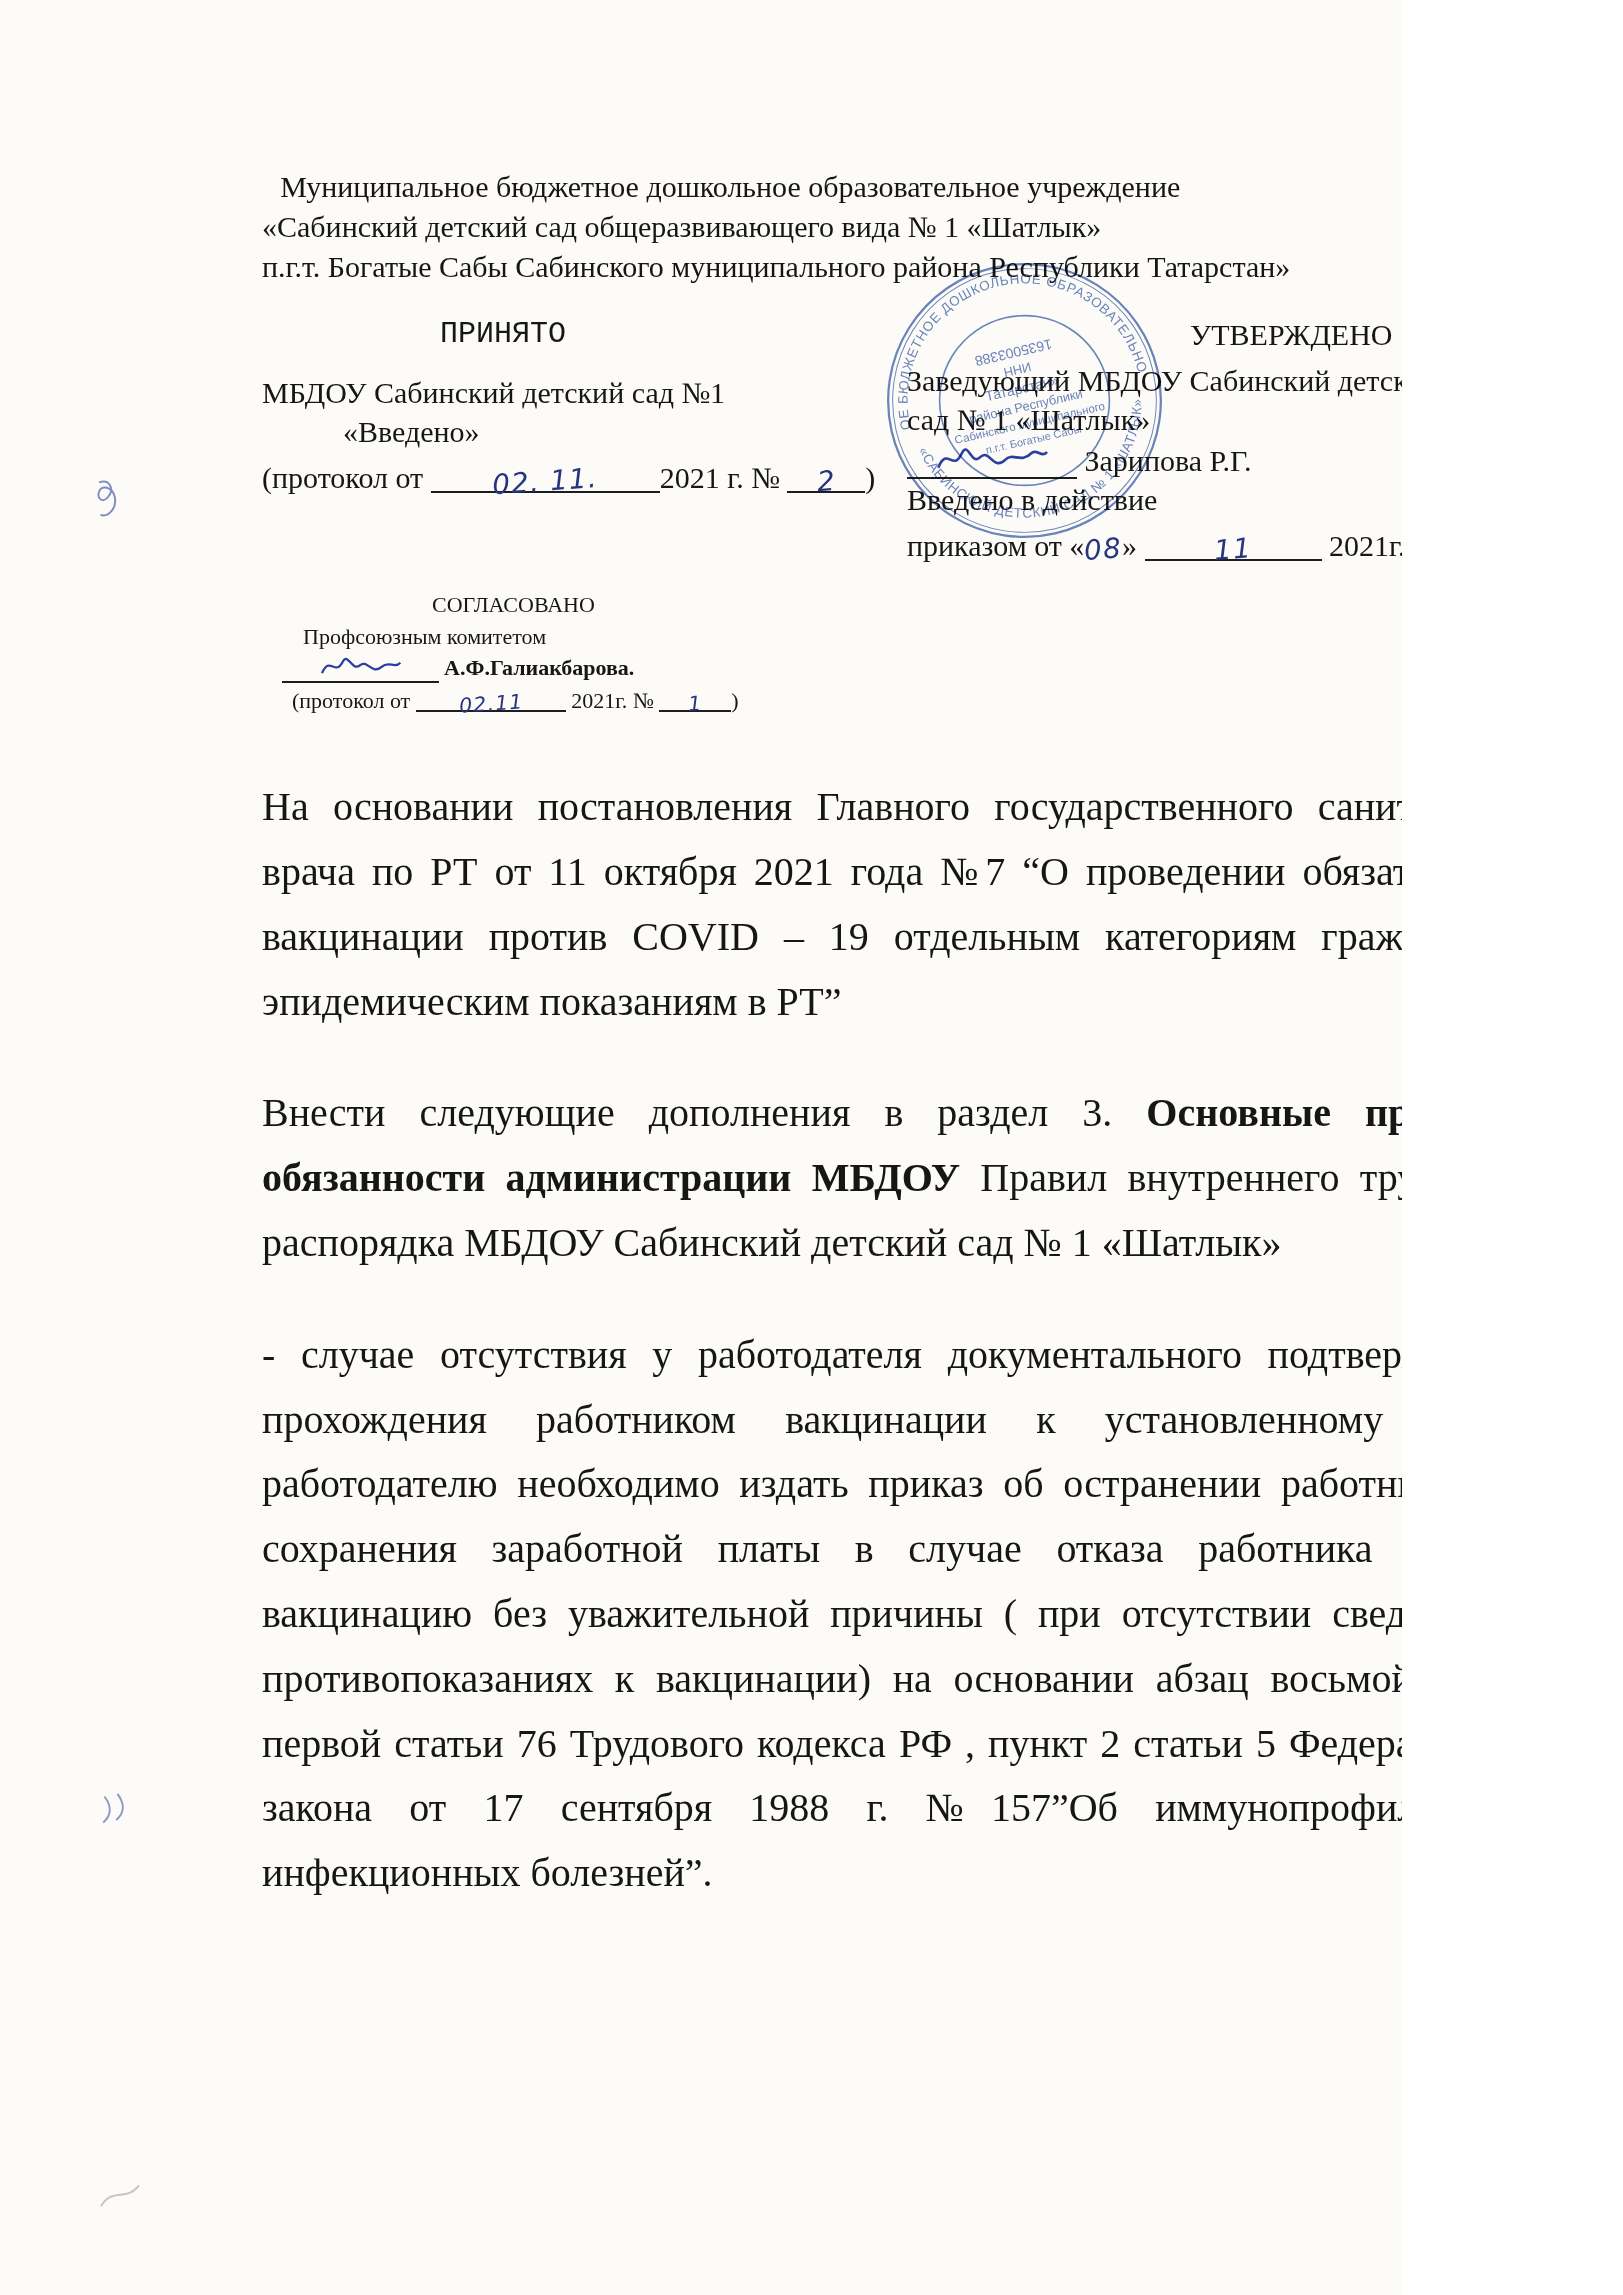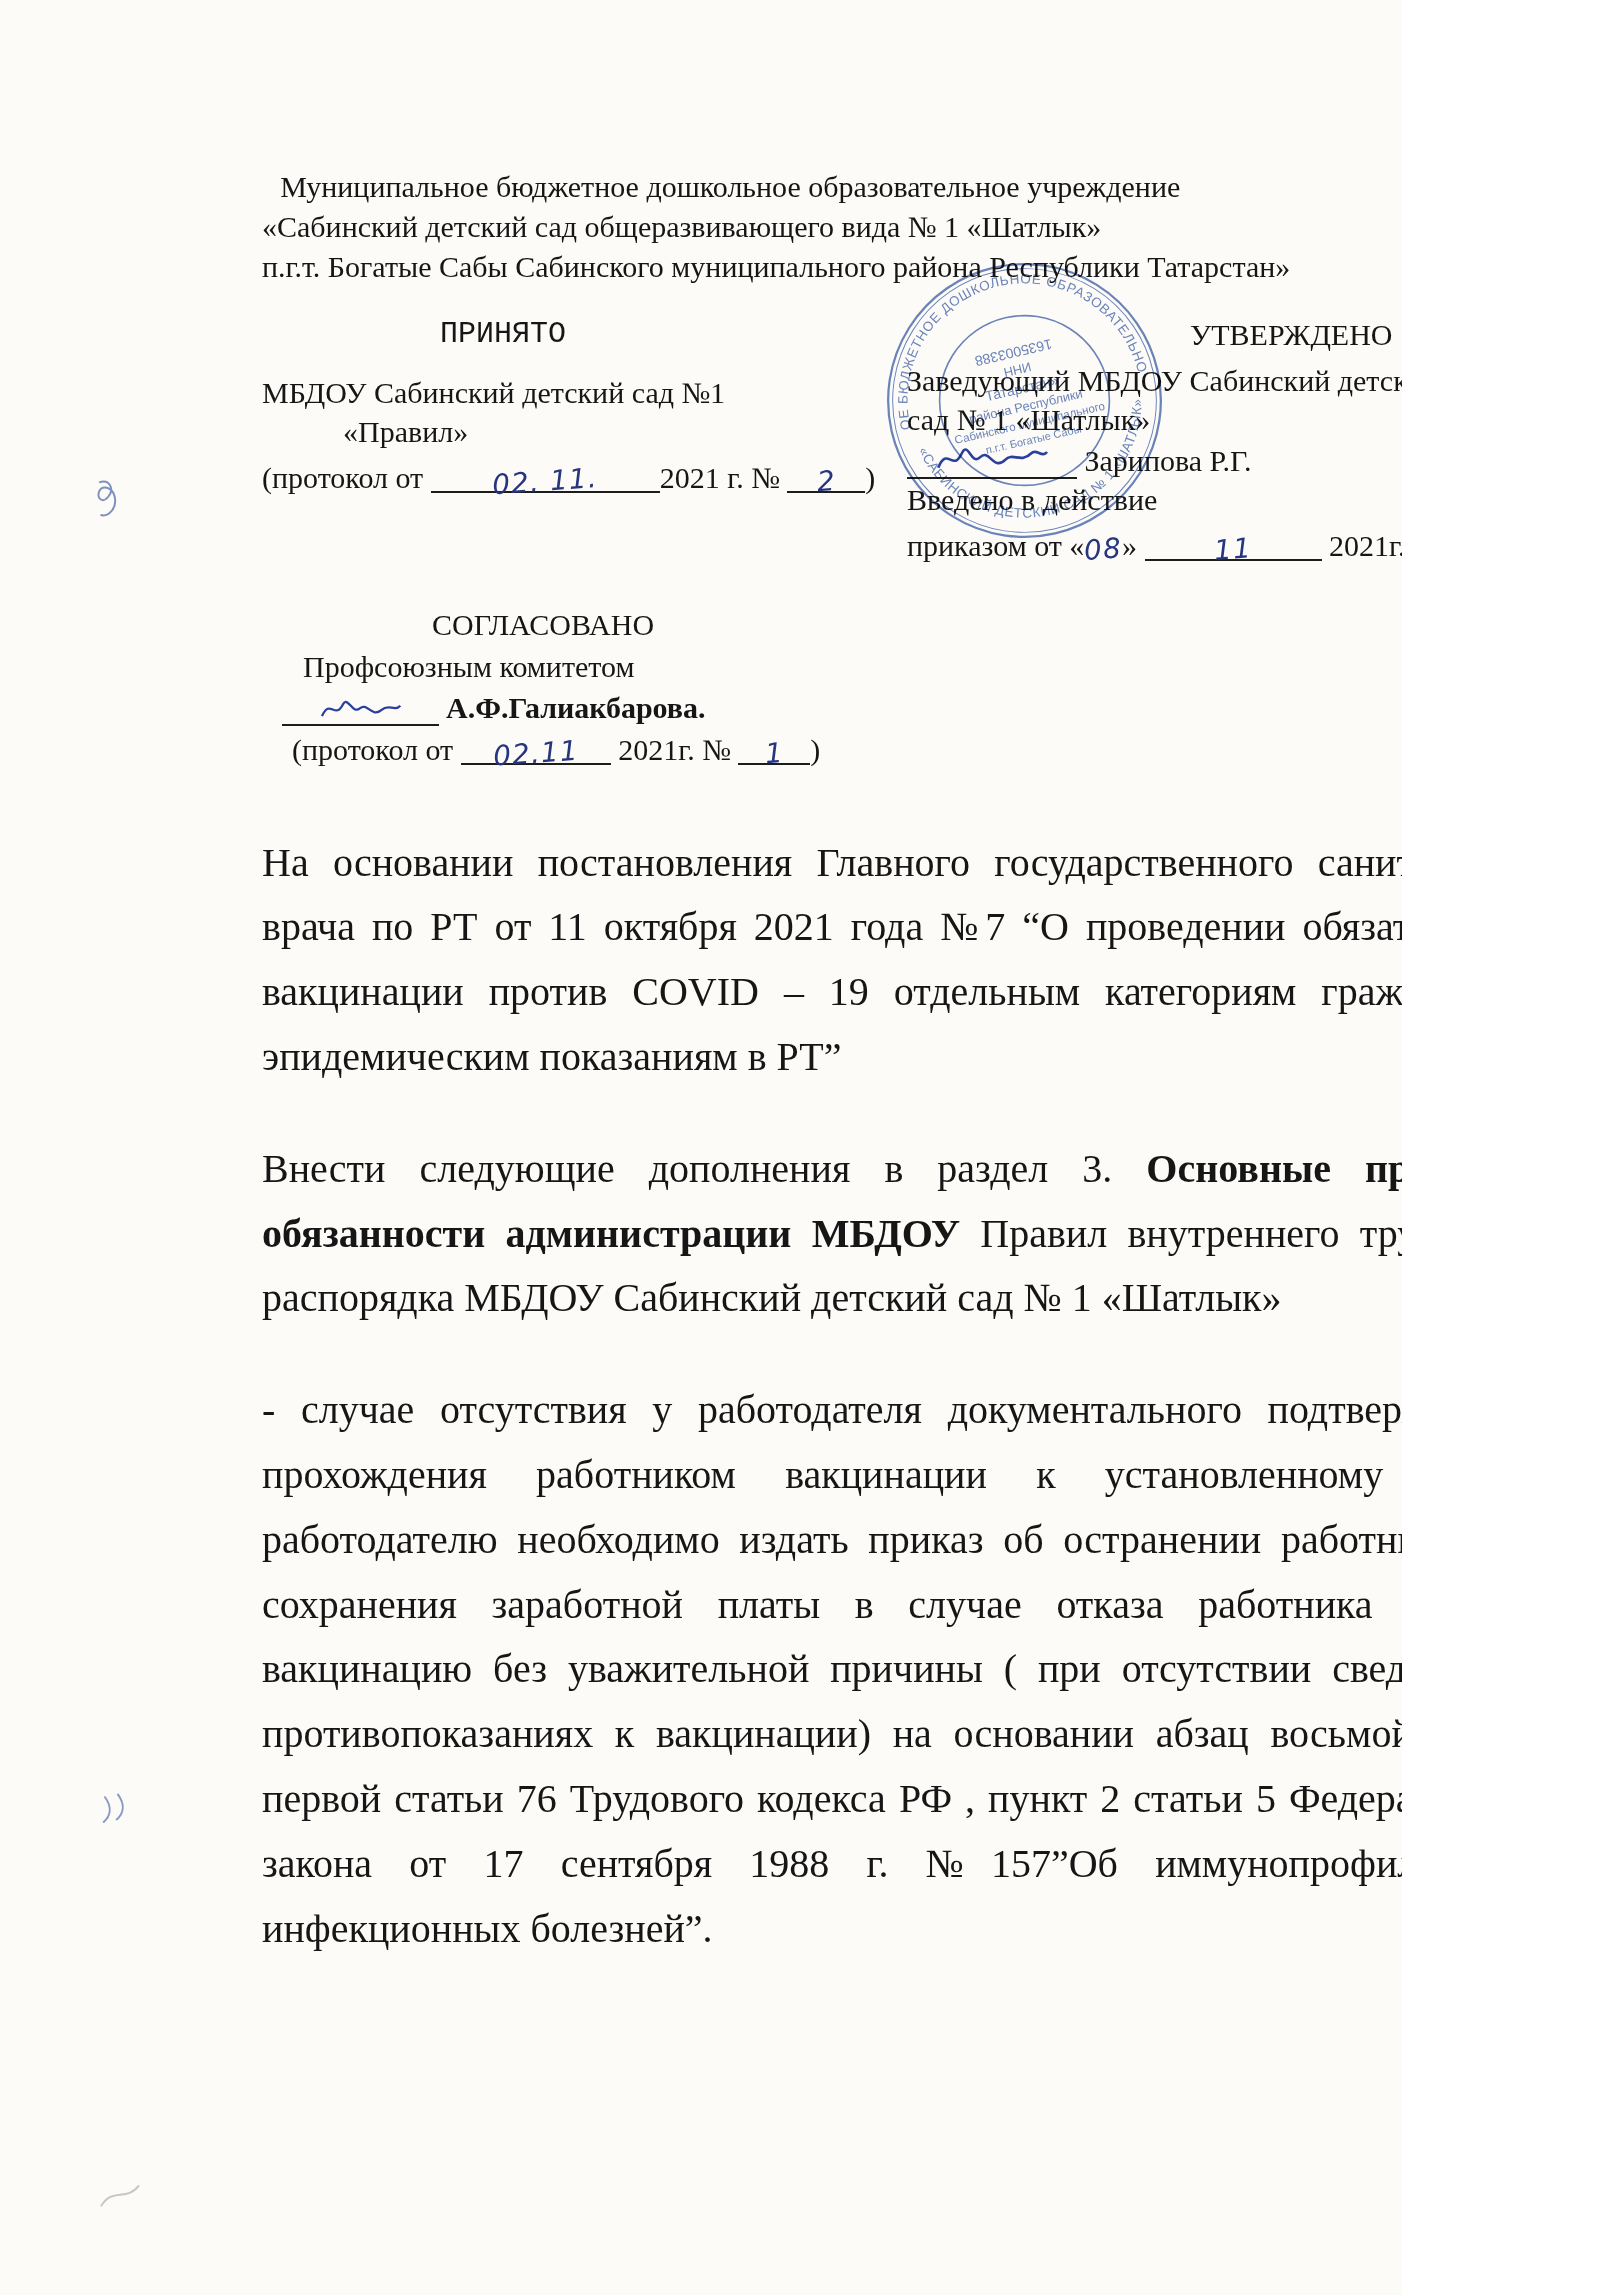--- a/index.html
+++ b/index.html
@@ -62,21 +62,21 @@
     position:absolute;
     left:621px; top:-56px;
     width:283px; height:283px;
     transform:rotate(-13deg);
     opacity:0.82;
     mix-blend-mode:multiply;
     pointer-events:none;
   }
 
   
-  .agreed { margin-top:39px; font-size:30px; line-height:1.34; }
+  .agreed { margin-top:24px; font-size:22px; line-height:1.34; }
   .agreed .title { margin-left:170px; margin-bottom:2.6px; }
   .agreed .line1 { padding-left:41px; }
   .agreed .sig-row { padding-left:19.6px;font-weight:bold; }
   .agreed .proto { padding-left:30px; margin-top:2.6px; }
 
   
   .body-text { font-size:40px; line-height:1.62; text-align:justify; }
   .para { margin-top:47px; }
   .para.first { margin-top:60px; }
   .b { font-weight:bold; }
@@ -105,21 +105,21 @@
       <div class="l1">Муниципальное бюджетное дошкольное образовательное учреждение</div>
       <div>«Сабинский детский сад общеразвивающего вида № 1 «Шатлык»</div>
       <div>п.г.т. Богатые Сабы Сабинского муниципального района Республики Татарстан»</div>
     </div>
 
     <div class="columns">
 
       <div class="col-left">
         <div class="title">ПРИНЯТО</div>
         <div>МБДОУ  Сабинский детский сад №1</div>
-        <div class="indent-shatlyk">«Правил»</div>
+        <div class="indent-shatlyk">«Введено»</div>
         <div class="proto-line">
           <span>(протокол   от</span>
           <span class="blank" style="min-width:216px;"><span class="hw">02. 11.</span></span><span>2021 г. №</span>
           <span class="blank" style="min-width:65px;"><span class="hw">2</span></span><span>)</span>
         </div>
       </div>
 
       <div class="col-right">
         <div class="title">УТВЕРЖДЕНО</div>
         <div>Заведующий МБДОУ Сабинский детский</div>

